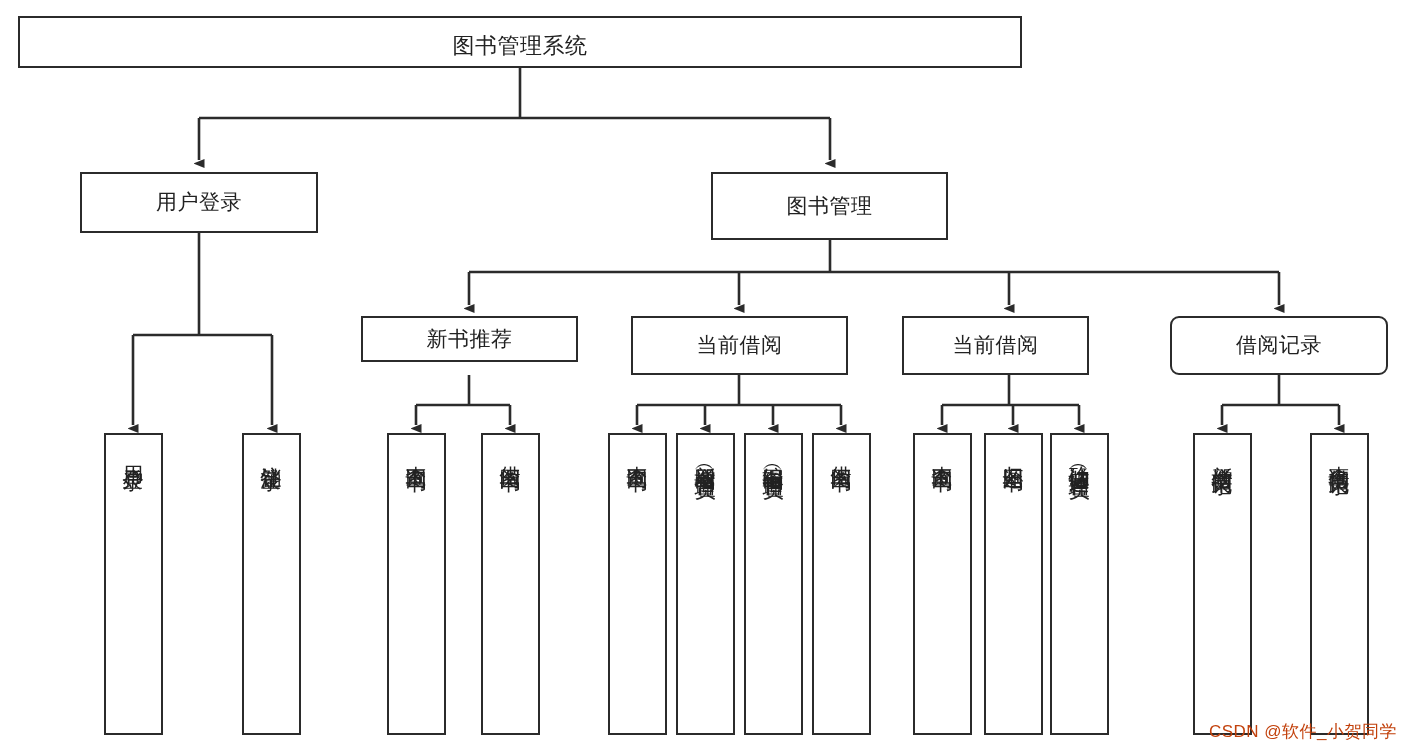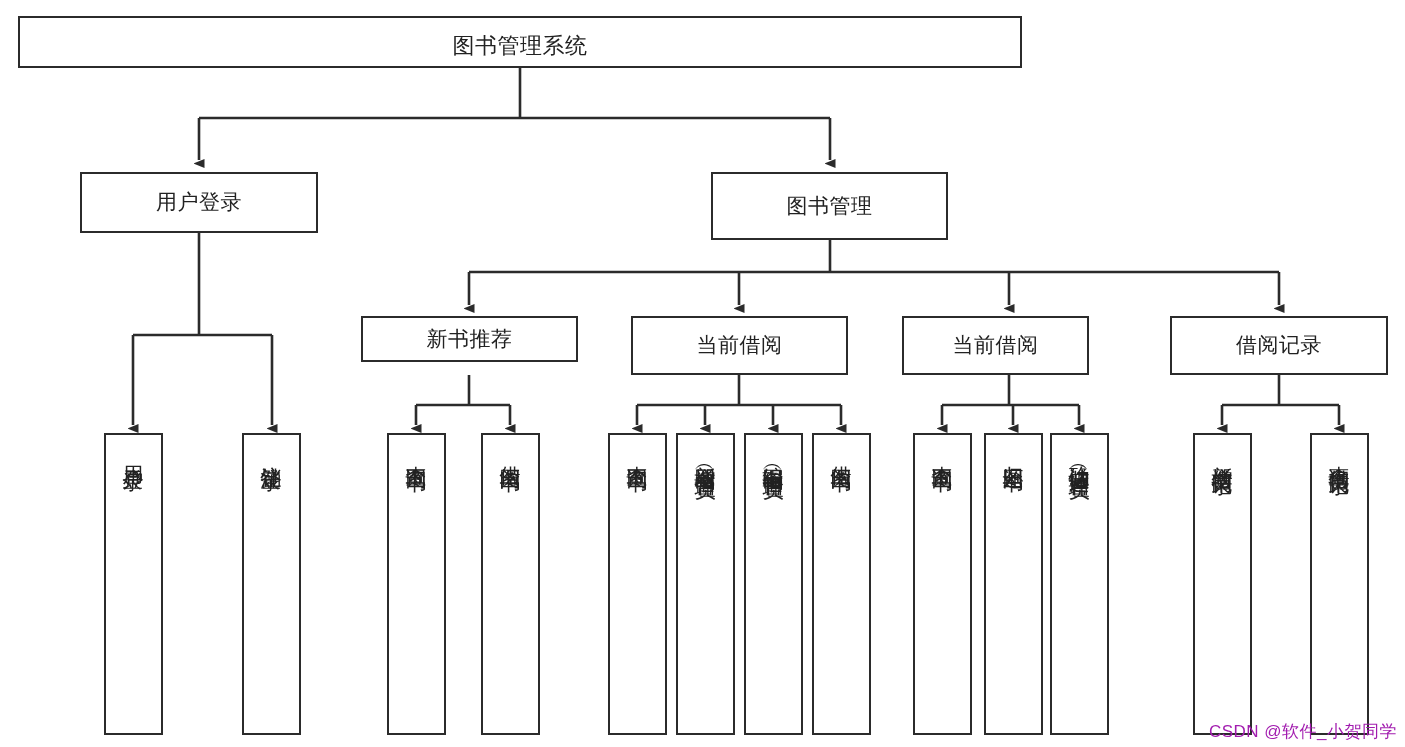--- a/index.html
+++ b/index.html
@@ -63,21 +63,21 @@
     font-size: 21px;
     line-height: 1.1;
     letter-spacing: 2px;
     white-space: nowrap;
   }
   #watermark {
     position: absolute;
     right: 8px;
     bottom: 4px;
     font-size: 17px;
-    color: #a21caf;
+    color: #c2410c;
     letter-spacing: 0.5px;
     white-space: nowrap;
     user-select: none;
   }
 </style>
 </head>
 <body>
 
 <div id="diagram-root">
 
@@ -144,21 +144,21 @@
 
   <div class="node horiz" style="left:361px; top:316px; width:217px; height:46px;">
     <span class="label">新书推荐</span>
   </div>
   <div class="node horiz" style="left:631px; top:316px; width:217px; height:59px;">
     <span class="label">当前借阅</span>
   </div>
   <div class="node horiz" style="left:902px; top:316px; width:187px; height:59px;">
     <span class="label">当前借阅</span>
   </div>
-  <div class="node horiz" style="left:1170px; top:316px; width:218px; height:59px;">
+  <div class="node horiz" style="left:1170px; top:316px; width:218px; height:59px;border-radius:9px;">
     <span class="label">借阅记录</span>
   </div>
 
   <div class="node vert" style="left:104px; top:433px; width:59px; height:302px;">
     <span class="label">用户登录</span>
   </div>
   <div class="node vert" style="left:242px; top:433px; width:59px; height:302px;">
     <span class="label">注销登录</span>
   </div>
 

